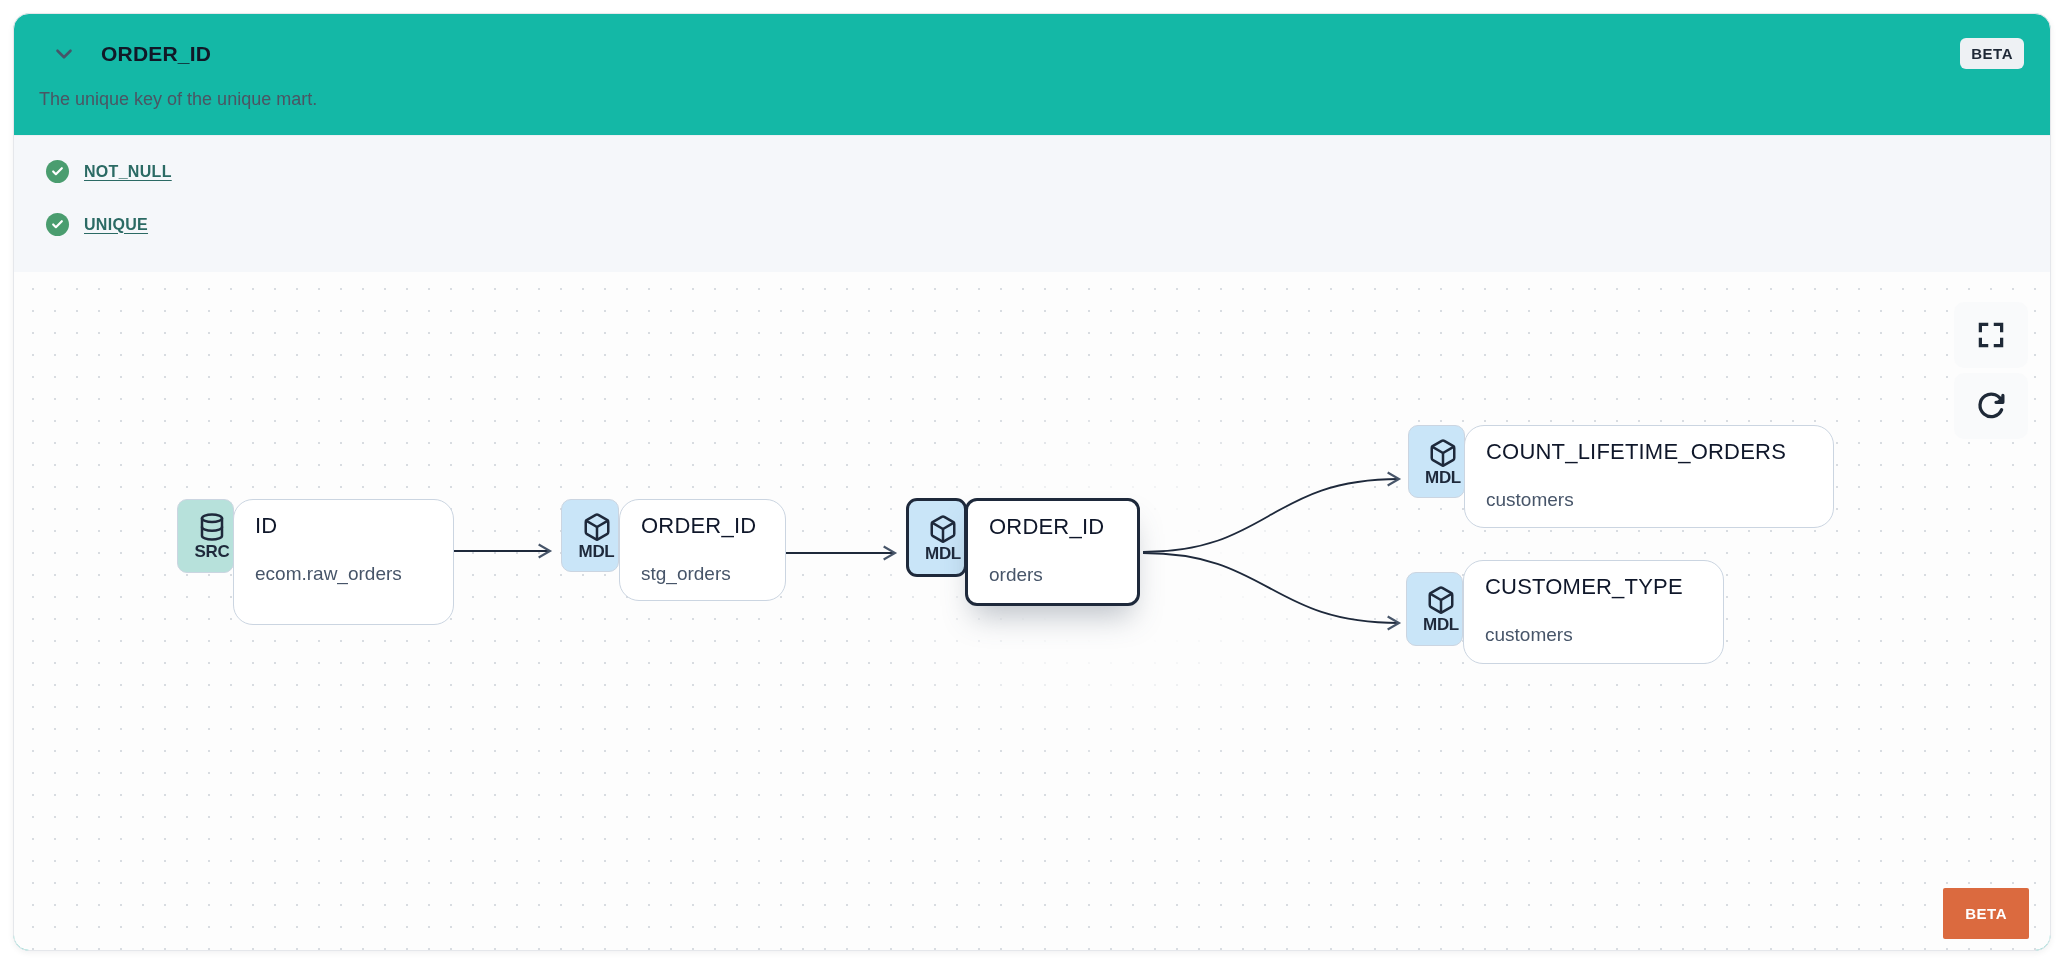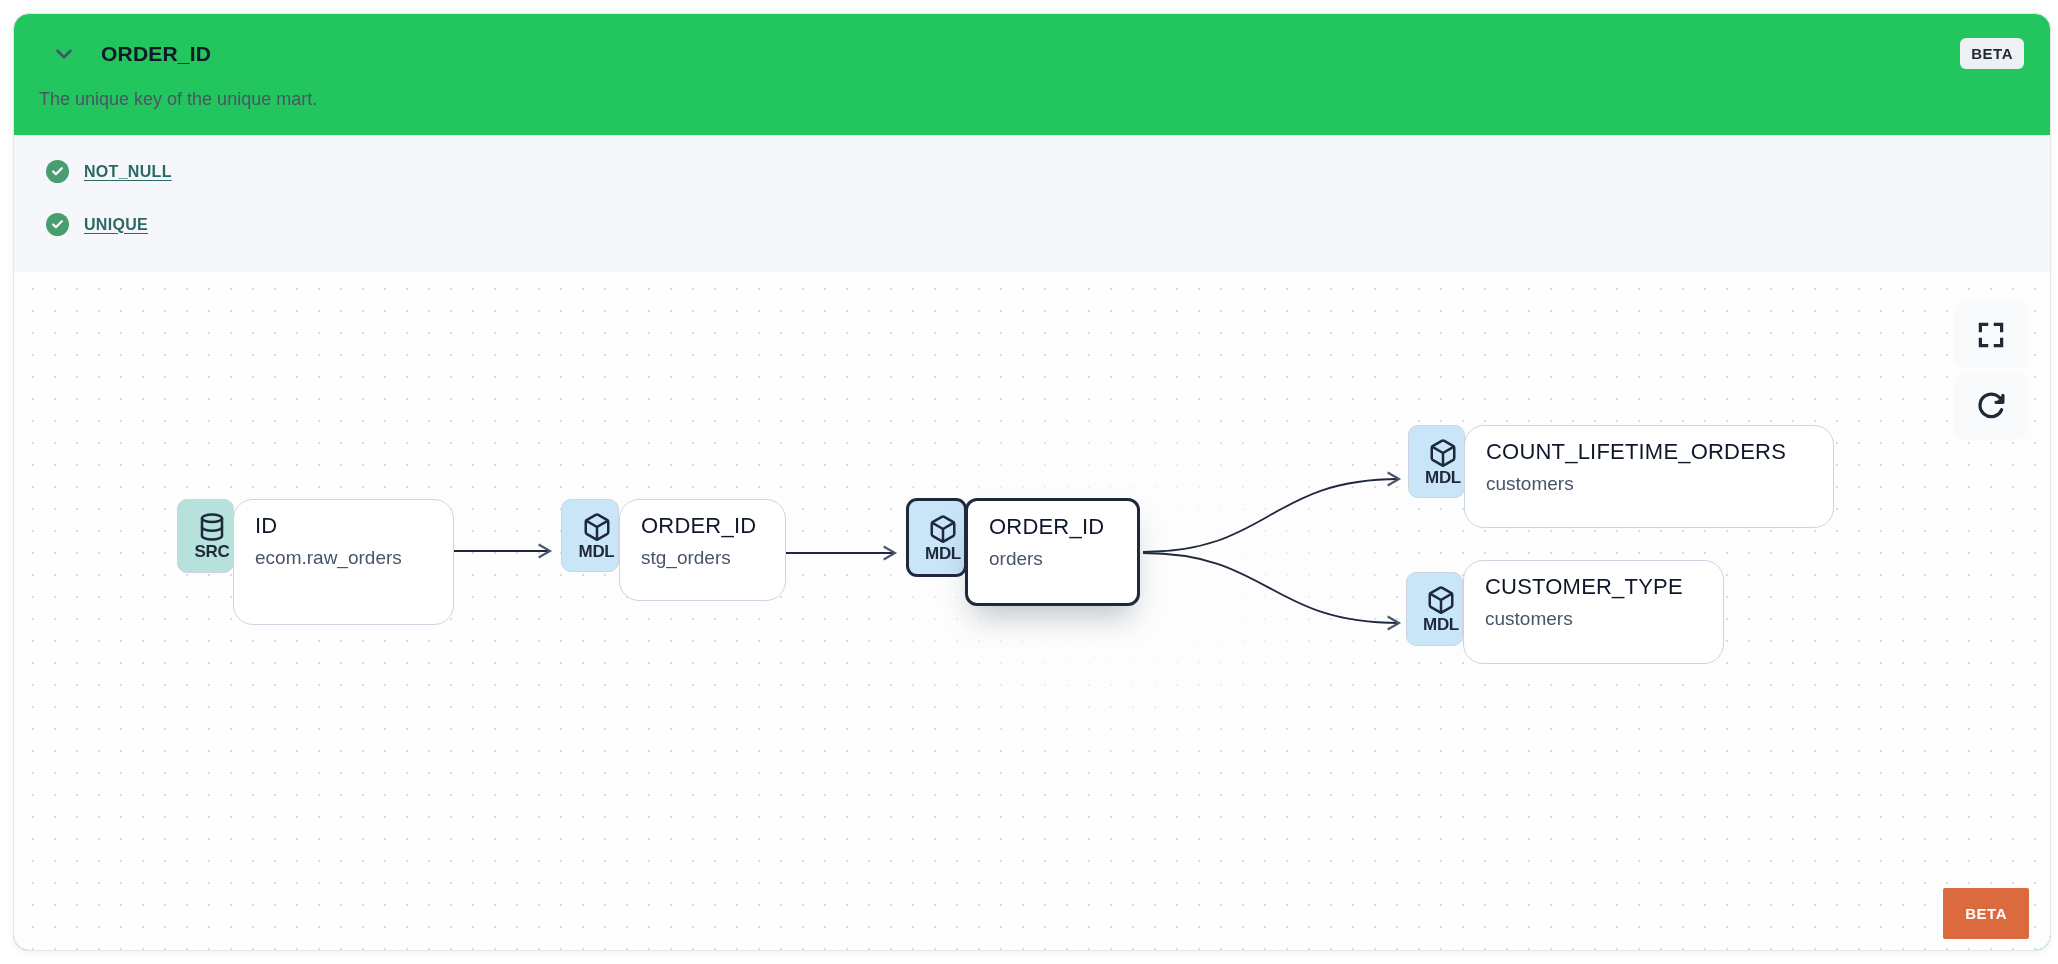--- a/index.html
+++ b/index.html
@@ -16,21 +16,21 @@
   html,body{width:2058px;height:964px;}
   body{
     font-family:"Liberation Sans",sans-serif;
     background:#ffffff;
     color:#0f172a;
     position:relative;
     overflow:hidden;
   }
   .card{
     position:absolute;left:13px;top:13px;width:2038px;height:938px;
-    background:#22c55e;border:1px solid #e5e7eb;border-radius:16px;
+    background:#14b8a6;border:1px solid #e5e7eb;border-radius:16px;
     box-shadow:0 2px 6px rgba(15,23,42,0.06);
     overflow:hidden;
   }
   
   .hdr-row{display:flex;align-items:center;margin:24px 26px 0 35px;}
   .chev-btn{width:30px;height:30px;border:none;background:transparent;cursor:pointer;
     display:flex;align-items:center;justify-content:center;color:#475569;}
   .hdr-title{font-size:21px;font-weight:700;color:#111827;margin-left:22px;letter-spacing:.2px;}
   .hdr-spacer{flex:1;}
   .type-badge{background:var(--type-badge-bg);color:#1f2937;font-size:15px;font-weight:700;
@@ -54,21 +54,21 @@
   svg.edges{position:absolute;left:0;top:0;width:2038px;height:680px;pointer-events:none;}
   
   .badge{position:absolute;display:flex;flex-direction:column;align-items:center;justify-content:center;
     gap:1px;border:1.5px solid var(--node-border);border-radius:10px;color:#1e293b;z-index:1;padding-left:13px;}
   .badge .b-label{font-size:17px;font-weight:700;letter-spacing:-.3px;line-height:1;}
   .badge.src{background:var(--src-badge);}
   .badge.mdl{background:var(--mdl-badge);}
   .ncard{position:absolute;background:#ffffff;border:1.5px solid var(--node-border);border-radius:20px;
     padding:13px 20px 10px 21px;z-index:2;cursor:pointer;}
   .ncard .n-title{font-size:22px;font-weight:500;color:#0f172a;white-space:nowrap;letter-spacing:.2px;}
-  .ncard .n-sub{font-size:19px;color:#475569;margin-top:8px;white-space:nowrap;}
+  .ncard .n-sub{font-size:19px;color:#475569;margin-top:24px;white-space:nowrap;}
   .selected .badge, .badge.sel{border:3.5px solid var(--selected-border);border-radius:11px;}
   .ncard.sel{border:3.5px solid var(--selected-border);border-radius:12px;
     box-shadow:0 18px 30px -8px rgba(71,85,105,.35);}
   
   #n0-badge{left:163px;top:227px;width:57px;height:74px;}
   #n0-card {left:219px;top:227px;width:221px;height:126px;}
   #n1-badge{left:547px;top:227px;width:58px;height:73px;}
   #n1-card {left:605px;top:227px;width:167px;height:102px;}
   #n2-badge{left:892px;top:226px;width:61px;height:79px;}
   #n2-card {left:951px;top:226px;width:175px;height:108px;}

